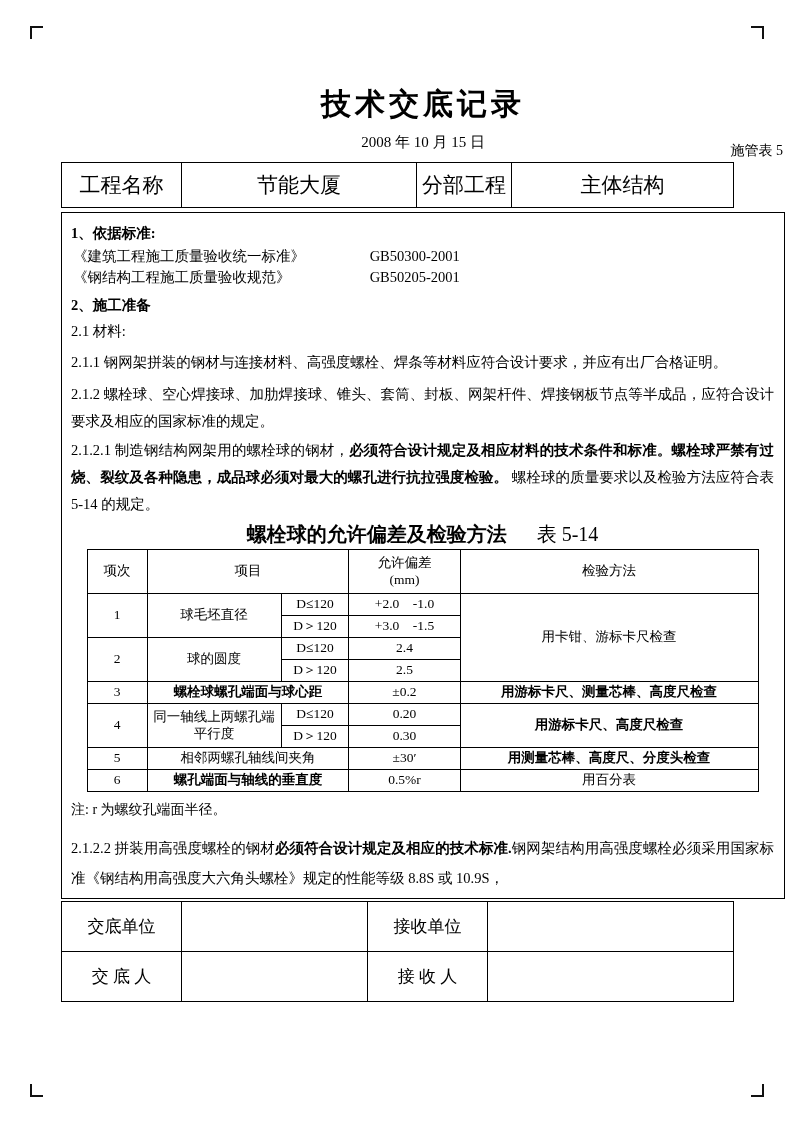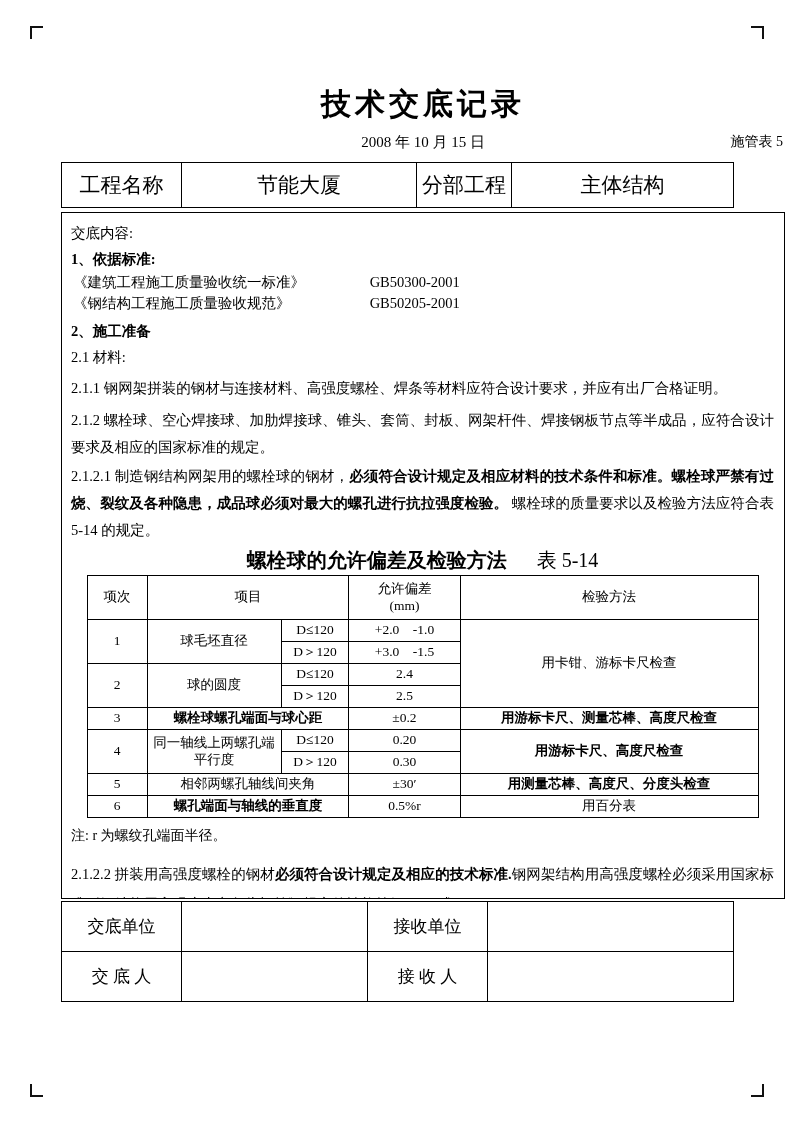--- a/index.html
+++ b/index.html
@@ -16,21 +16,21 @@
   .corner.br { right:30px; bottom:26px; border-right:2px solid #111; border-bottom:2px solid #111; }
 
   .doc { position:absolute; left:61px; top:0; width:724px; }
 
   .title {
     margin-top:84px; text-align:center;
     font-size:30px; font-weight:bold; letter-spacing:4px;
     font-family:"Liberation Sans","DejaVu Sans",sans-serif;
   }
   .dateline { position:relative; text-align:center; font-size:15px; margin-top:8px; height:20px; }
-  .formno { position:absolute; right:2px; top:0; font-size:14px; }
+  .formno { position:absolute; right:2px; top:9px; font-size:14px; }
 
   table.grid { border-collapse:collapse; table-layout:fixed; width:672px; }
   table.grid td { border:1px solid #000; text-align:center; vertical-align:middle; padding:0 2px; overflow:hidden; }
 
   .hdr { margin-top:9px; font-size:21px; }
   .hdr td { height:45px; }
   .vb { font-weight:bold; }
 
   .content-box {
     border:1px solid #000; margin-top:4px; height:687px;
@@ -87,21 +87,20 @@
       <tr>
         <td>工程名称</td>
         <td>节能大厦</td>
         <td>分部工程</td>
         <td>主体结构</td>
       </tr>
     </tbody>
   </table>
 
   <div class="content-box">
-    <div class="line">交底内容:</div>
     <div class="line bold">1、依据标准:</div>
 
     <div class="std-line">
       <span class="std-name">《建筑工程施工质量验收统一标准》</span>
       <span>GB50300-2001</span>
     </div>
     <div class="std-line">
       <span class="std-name">《钢结构工程施工质量验收规范》</span>
       <span>GB50205-2001</span>
     </div>

